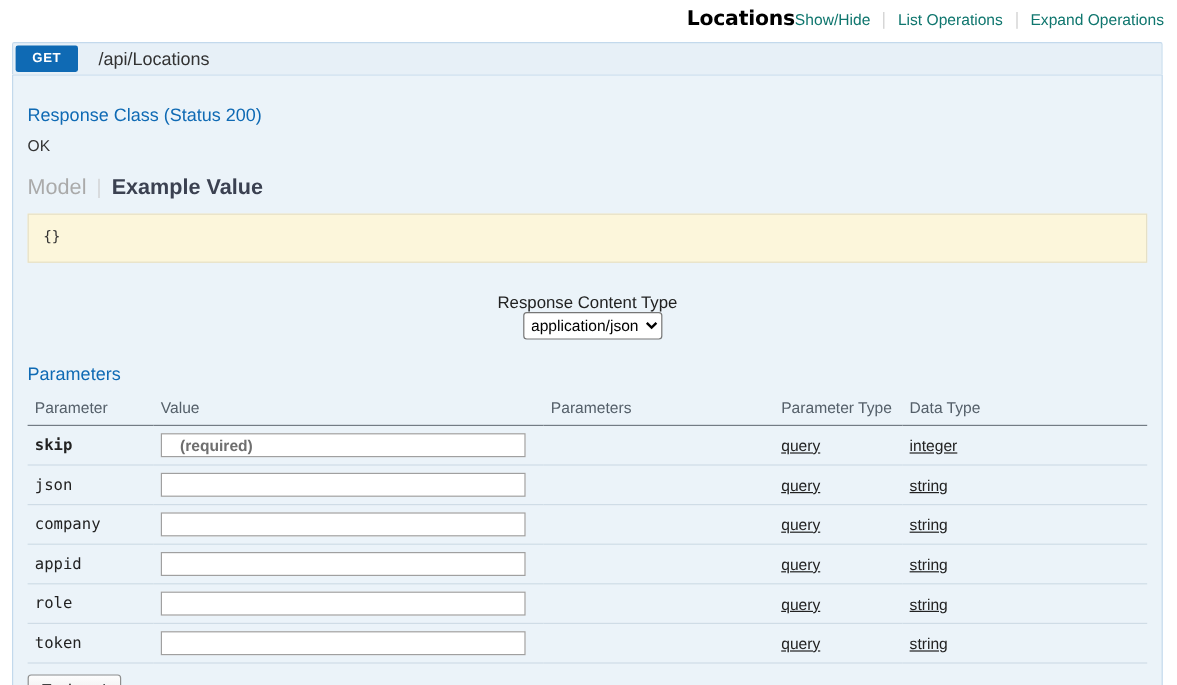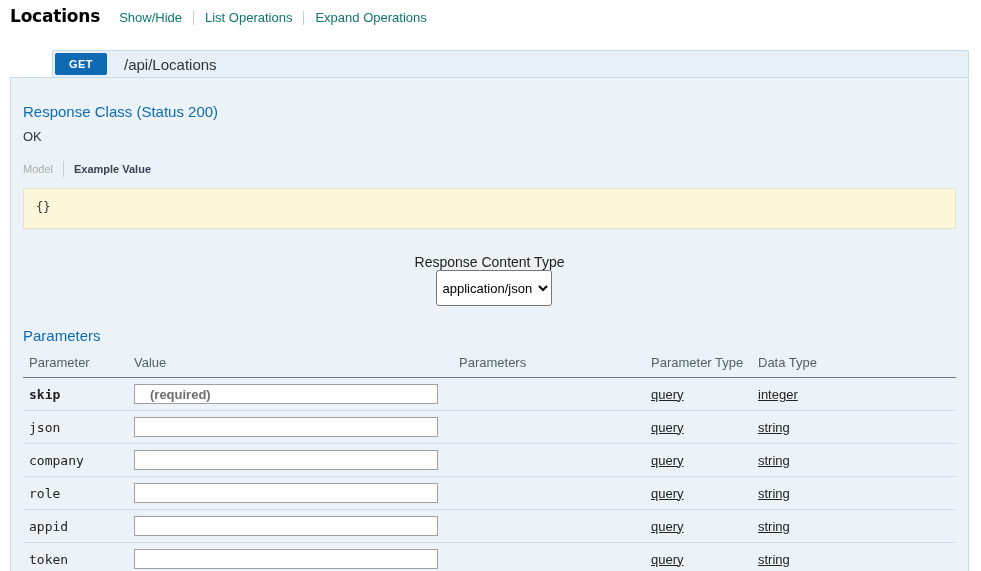--- a/index.html
+++ b/index.html
@@ -14,40 +14,39 @@
   *{box-sizing:border-box;margin:0;padding:0;}
   html,body{background:#fff;}
   body{
     width:981px;height:571px;
     font-family:"Liberation Sans",sans-serif;
     color:#333;
     padding:6px 11px 0 10px;
     overflow:hidden;
   }
   
-  .topbar{display:flex;justify-content:flex-start;align-items:baseline;margin-bottom:24px;gap:19px;}
+  .topbar{display:flex;justify-content:flex-end;align-items:baseline;margin-bottom:9px;}
   .page-title{
     font-family:"DejaVu Sans",sans-serif;
     font-size:17px;font-weight:bold;color:#000;letter-spacing:-0.2px;
   }
   .nav{display:flex;align-items:center;font-size:13px;color:#444;}
   .nav a{color:#0f766e;text-decoration:none;padding:0 11px;cursor:pointer;}
   .nav a:first-child{padding-left:0;}
   .nav a:last-child{padding-right:0;}
   .nav .sep{width:1px;height:14px;background:#ccc;}
   
   .op-block{width:959px;}
   .op-heading{
     display:flex;align-items:center;
     height:27px;
     background:var(--heading-bg);
     border:1px solid var(--block-border);
     border-bottom:0;
     border-radius:2px 2px 0 0;
-    margin-left:42px;
   }
   .method-badge{
     display:inline-block;
     width:52px;height:22px;line-height:22px;
     margin-left:2px;
     background:var(--method-get);
     color:#fff;text-align:center;
     font-size:11px;font-weight:bold;letter-spacing:0.5px;
     border-radius:2px;cursor:pointer;
   }
@@ -59,21 +58,21 @@
     border:1px solid var(--block-border);
     border-radius:0 0 4px 4px;
     padding:25px 12px 12px 12px;
   }
   
   .section-heading{
     color:var(--accent-blue);
     font-size:15px;font-weight:normal;
   }
   .ok-text{font-size:13px;color:#333;margin-top:9px;}
-  .tabs{display:flex;align-items:center;margin-top:17px;font-size:11px;}
+  .tabs{display:flex;align-items:center;margin-top:17px;font-size:18px;}
   .tab{cursor:pointer;}
   .tab-model{color:#aaa;padding-right:10px;}
   .tab-example{color:#3b4151;font-weight:600;padding-left:10px;}
   .tabs .sep{width:1px;height:16px;background:#ccc;}
   .snippet{
     margin-top:11px;
     background:var(--snippet-bg);
     border:1px solid var(--snippet-border);
     height:41px;
     padding:11px 12px;
@@ -81,21 +80,21 @@
     font-size:12px;color:#333;
   }
   
   .rct-row{margin-top:25px;display:flex;align-items:center;font-size:14px;color:#222;flex-direction:column;}
   .rct-row select{
     margin-left:8px;
     font-family:"Liberation Sans",sans-serif;
     font-size:13px;color:#000;
     padding:1px 2px;
     border:1px solid #767676;border-radius:3px;
-    background:#fff;height:36px;
+    background:#fff;height:23px;
   }
   
   .params-heading{margin-top:21px;}
   table.params{
     margin-top:8px;width:933px;
     border-collapse:collapse;table-layout:fixed;
   }
   table.params col.c1{width:105px;}
   table.params col.c2{width:325px;}
   table.params col.c3{width:192px;}
@@ -212,28 +211,28 @@
           <td class="data-type">string</td>
         </tr>
         <tr>
           <td class="param-name">company</td>
           <td><input class="param-input" type="text" placeholder="" style=""></td>
           <td class="param-desc"></td>
           <td class="param-type">query</td>
           <td class="data-type">string</td>
         </tr>
         <tr>
+          <td class="param-name">appid</td>
+          <td><input class="param-input" type="text" placeholder="" style=""></td>
+          <td class="param-desc"></td>
+          <td class="param-type">query</td>
+          <td class="data-type">string</td>
+        </tr>
+        <tr>
           <td class="param-name">role</td>
-          <td><input class="param-input" type="text" placeholder="" style=""></td>
-          <td class="param-desc"></td>
-          <td class="param-type">query</td>
-          <td class="data-type">string</td>
-        </tr>
-        <tr>
-          <td class="param-name">appid</td>
           <td><input class="param-input" type="text" placeholder="" style=""></td>
           <td class="param-desc"></td>
           <td class="param-type">query</td>
           <td class="data-type">string</td>
         </tr>
         <tr>
           <td class="param-name">token</td>
           <td><input class="param-input" type="text" placeholder="" style=""></td>
           <td class="param-desc"></td>
           <td class="param-type">query</td>

